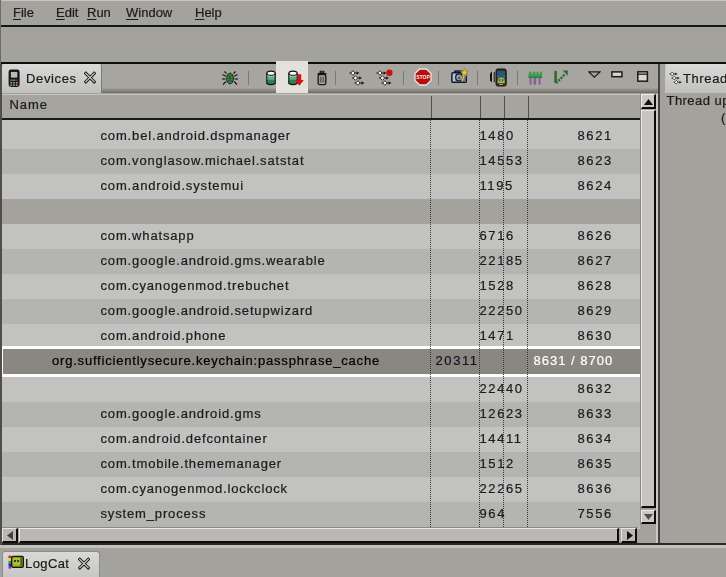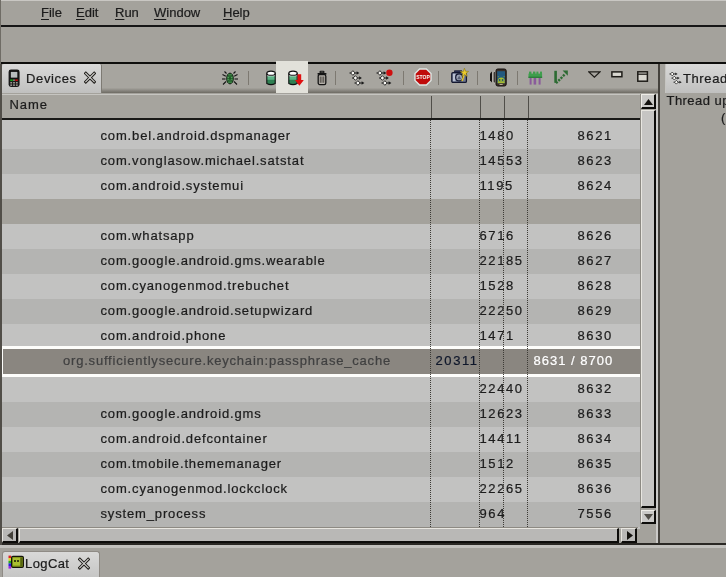--- a/index.html
+++ b/index.html
@@ -6,39 +6,39 @@
  --tab:#cbcbca; --pressed:#e2e1da; --sel:#8a8680; --tx:#1c1c1c;
 }
 * { margin:0; padding:0; box-sizing:border-box; }
 html,body { width:726px; height:577px; overflow:hidden; }
 #win { position:absolute; top:0; left:0; width:726px; height:577px;
  background:var(--chrome); font-family:"Liberation Sans",sans-serif;
  font-size:13px; color:var(--tx); -webkit-text-stroke:0.22px currentColor; }
 .abs { position:absolute; }
  span.abs { white-space:pre; }
 
-.mi { position:absolute; top:5px; white-space:pre;margin-left:28px; }
+.mi { position:absolute; top:5px; white-space:pre; }
 .mi u { text-decoration:underline; text-underline-offset:2px; }
 
 .row { position:absolute; left:2px; width:638px; height:25px; }
 .row span { position:absolute; top:4px; white-space:pre;margin-left:44px; }
 .nm { left:54.5px; letter-spacing:0.85px; }
 .pid { left:433.5px; letter-spacing:1.6px; }
 .prt { left:531.5px; letter-spacing:1.6px; }
 .dot { position:absolute; top:120px; height:409px; width:1px;
  border-left:1px dotted #3d3b36; }
 .sep { position:absolute; top:71px; width:1px; height:14px; background:#7d7971; }
 .hsep { position:absolute; top:96px; width:1px; height:22px; background:#504e49; }
 </style></head>
 <body>
 <div id="win">
  <div class="abs" style="left:0;top:0;width:726px;height:1px;background:#c9c7c3"></div>
 
  <span class="mi" style="left:13px"><u>F</u>ile</span>
- <span class="mi" style="left:48px"><u>E</u>dit</span>
+ <span class="mi" style="left:56px"><u>E</u>dit</span>
  <span class="mi" style="left:87px"><u>R</u>un</span>
  <span class="mi" style="left:126px"><u>W</u>indow</span>
  <span class="mi" style="left:195px"><u>H</u>elp</span>
  <div class="abs" style="left:0;top:25px;width:726px;height:2px;background:#161616"></div>
 
  <div class="abs" style="left:0;top:62px;width:726px;height:2px;background:#0e0e0c"></div>
 
  <div class="abs" style="left:0;top:64px;width:660px;height:29px;
    background:linear-gradient(#a7a59f 0 82%, #6e6b64 100%)"></div>
  <div class="abs" style="left:2px;top:64px;width:100px;height:29px;background:linear-gradient(#d9d9d8,#c0c0bf);
@@ -306,21 +306,21 @@
       <span class="prt">8636</span>
     </div>
 <div class="row" style="top:502px;background:var(--rd)">
       <span class="nm">system_process</span>
       <span class="pid">964</span>
       <span class="prt">7556</span>
     </div>
 
  <div class="abs" style="left:1px;top:346px;width:656px;height:31px;background:#fdfdfb"></div>
  <div class="abs" style="left:3px;top:349px;width:652px;height:25px;background:var(--sel)"></div>
- <span class="abs" style="left:63px;top:353px;color:#404040;letter-spacing:0.8px">org.sufficientlysecure.keychain:passphrase_cache</span>
+ <span class="abs" style="left:52px;top:353px;color:#000000;letter-spacing:0.8px">org.sufficientlysecure.keychain:passphrase_cache</span>
  <span class="abs" style="left:435.5px;top:353px;color:#0f172a;letter-spacing:1.6px">20311</span>
  <span class="abs" style="left:533.5px;top:353px;color:#fff;letter-spacing:1.0px">8631 / 8700</span>
 
  <div class="dot" style="left:430px"></div>
  <div class="dot" style="left:479px"></div>
  <div class="dot" style="left:503px"></div>
  <div class="dot" style="left:527px"></div>
 
  <div class="abs" style="left:640px;top:94px;width:1px;height:430px;background:#8d8a83"></div>
  <div class="abs" style="left:656px;top:94px;width:2px;height:449px;background:#cbcac8"></div>

